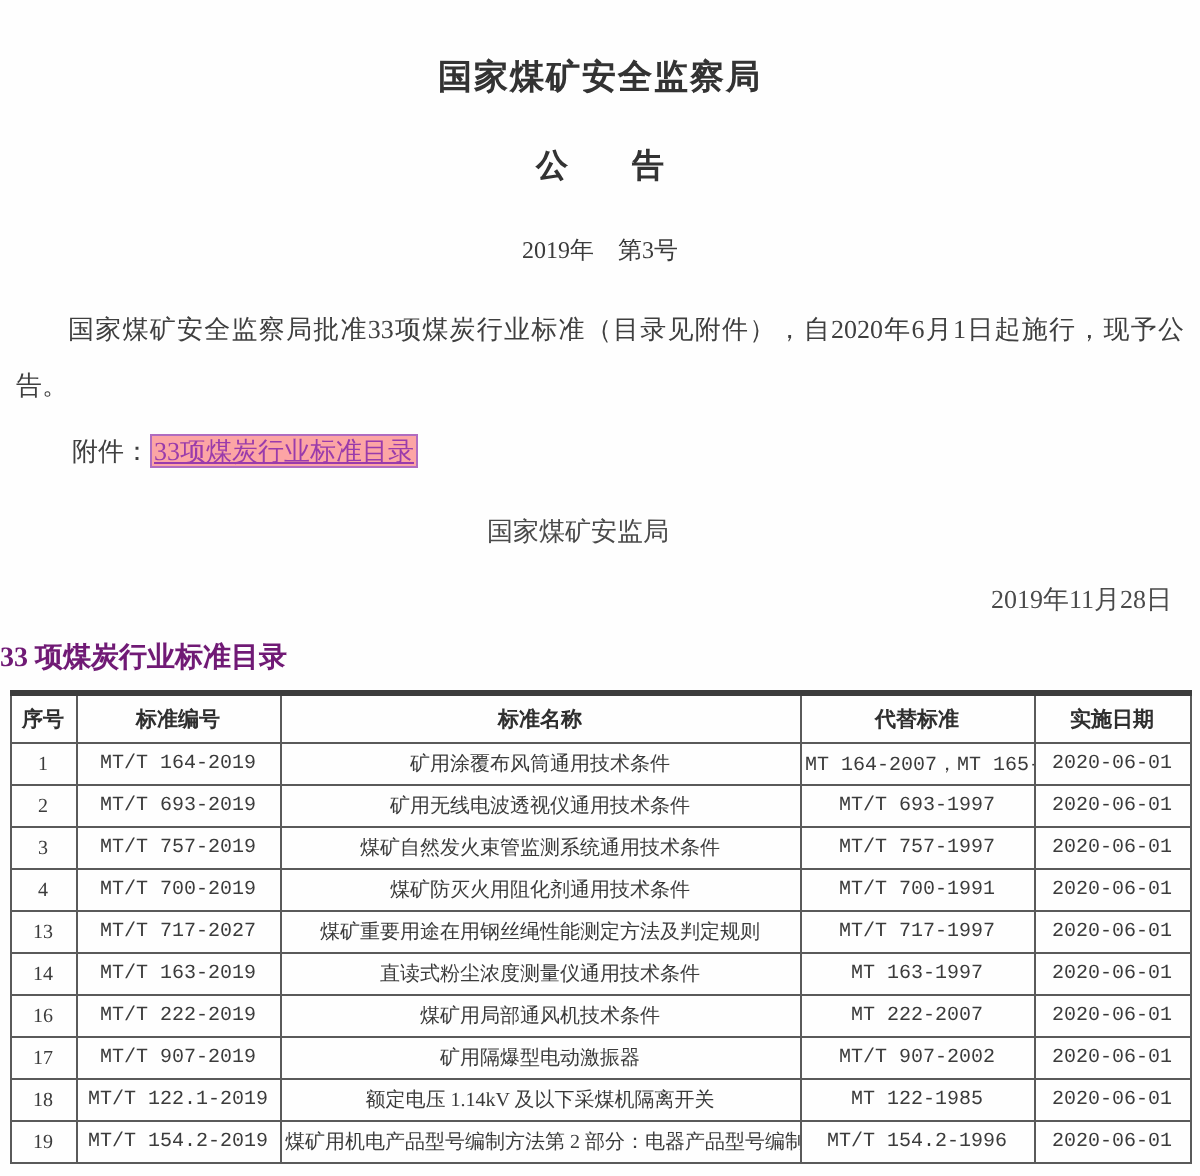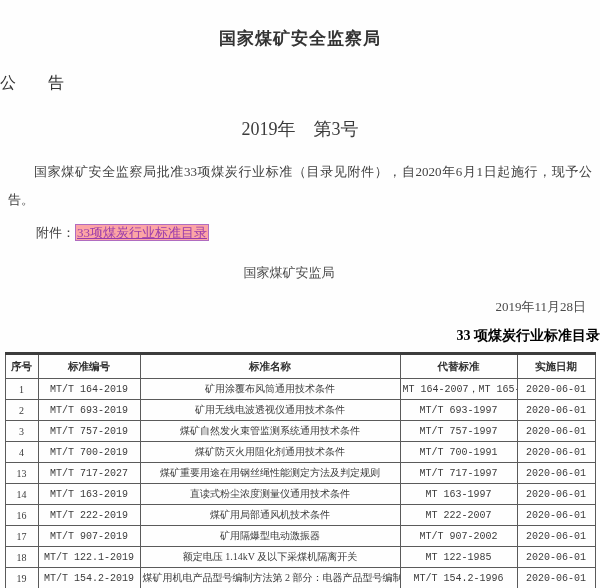--- a/index.html
+++ b/index.html
@@ -6,44 +6,44 @@
   .page{
     width:600px;height:588px;margin:0 auto;background:#fefefe;
     font-family:"Liberation Serif","DejaVu Serif",serif;
     color:#3b3b3b;overflow:hidden;position:relative;box-sizing:border-box;
     padding-top:27px;
   }
   .agency-title{
     text-align:center;font-size:17px;font-weight:bold;letter-spacing:1px;color:#333;
   }
   .announcement-title{
-    font-size:16px;font-weight:normal;margin-top:23px;color:#333;
+    text-align:center;font-size:16px;font-weight:bold;margin-top:23px;color:#333;
   }
   .issue-line{
-    text-align:center;font-size:18px;margin-top:23px;color:#3b3b3b;
+    text-align:center;font-size:12px;margin-top:23px;color:#3b3b3b;
   }
   .body-paragraph{
     margin:17px 8px 0 8px;font-size:13px;line-height:28px;
     text-indent:2em;text-align:justify;color:#3f3f3f;
   }
   .attachment-line{
     margin:10px 0 0 36px;font-size:13px;color:#3f3f3f;
   }
   .attachment-link{
     color:#9a3bab;text-decoration:underline;cursor:pointer;
     border:1px solid #b06cc0;background:#fca5a5;padding:0 1px;
   }
   .signature-line{
     text-align:center;margin:22px 22px 0 0;font-size:13px;color:#4a4a4a;
   }
   .date-line{
     text-align:right;margin:16px 14px 0 0;font-size:13px;color:#4a4a4a;
   }
   .table-title{
-    text-align:right;font-size:14px;font-weight:bold;margin-top:11px;color:#000000;
+    text-align:left;font-size:14px;font-weight:bold;margin-top:11px;color:#701a75;
   }
   table.standards{
     width:590px;margin:7px auto 0 auto;border-collapse:collapse;table-layout:fixed;
     border-top:3px solid #3c3c3c;
   }
   table.standards th,table.standards td{
     border:1px solid #5a5a5a;text-align:center;vertical-align:middle;
     padding:0 2px;overflow:hidden;white-space:nowrap;
   }
   table.standards th{

